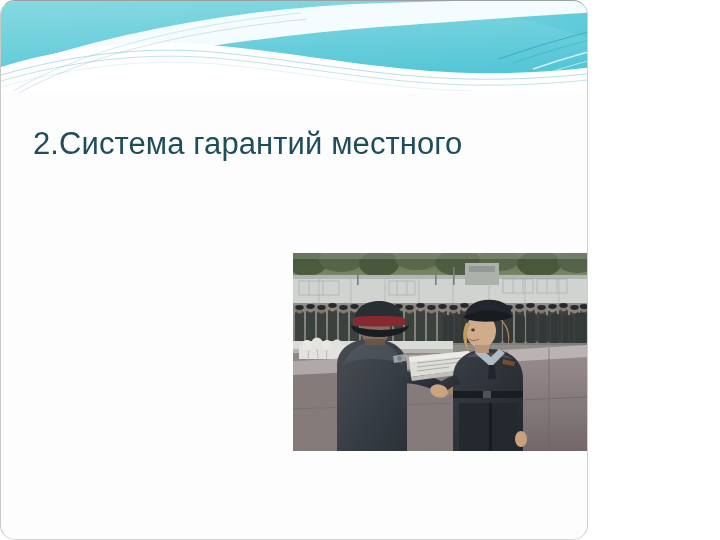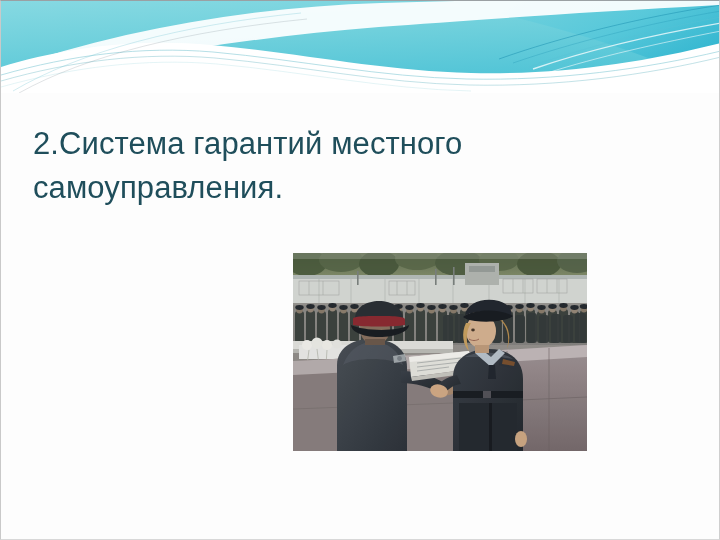--- a/index.html
+++ b/index.html
@@ -6,29 +6,30 @@
     margin: 0;
     padding: 0;
     background: #ffffff;
   }
   body {
     font-family: "Liberation Sans", sans-serif;
   }
 
   .slide {
     position: relative;
-    width: 720px;
+    width: 588px;
     height: 540px;
     background: #fdfdfd;
     overflow: hidden;
     box-sizing: border-box;
     border-left: 1px solid #c9c9c9;
     border-right: 1px solid #cfcfcf;
     border-top: 1px solid #9aa0a3;
     border-bottom: 1px solid #d8d8d8;
+    border-radius: 15px;
   }
 
   
   .wave-band {
     position: absolute;
     left: 0;
     top: 0;
     width: 720px;
     height: 92px;
     overflow: hidden;
@@ -119,21 +120,20 @@
       <path d="M12,90 C80,50 180,24 300,12" fill="none" stroke="#7fc9d6" stroke-width="0.7" opacity="0.5"></path>
       <path d="M18,92 C86,54 186,30 306,18" fill="none" stroke="#4b5f66" stroke-width="0.5" opacity="0.35"></path>
 
       <path d="M720,22 C650,34 584,50 532,68" fill="none" stroke="#ffffff" stroke-width="1.4" opacity="0.75"></path>
       <path d="M720,30 C658,42 596,56 546,72" fill="none" stroke="#ffffff" stroke-width="1" opacity="0.55"></path>
     </svg>
   </div>
 
   <div class="title-block">
     <div class="title-line">2.Система гарантий местного</div>
-    <div class="title-line">самоуправления.</div>
   </div>
 
   <div class="photo">
     <svg viewBox="0 0 294 198" preserveAspectRatio="none" xmlns="http://www.w3.org/2000/svg">
       <defs>
         <linearGradient id="skyG" x1="0" y1="0" x2="0" y2="1">
           <stop offset="0%" stop-color="#5d6b4d"></stop>
           <stop offset="100%" stop-color="#87926f"></stop>
         </linearGradient>
         <linearGradient id="groundG" x1="0" y1="0" x2="0" y2="1">

